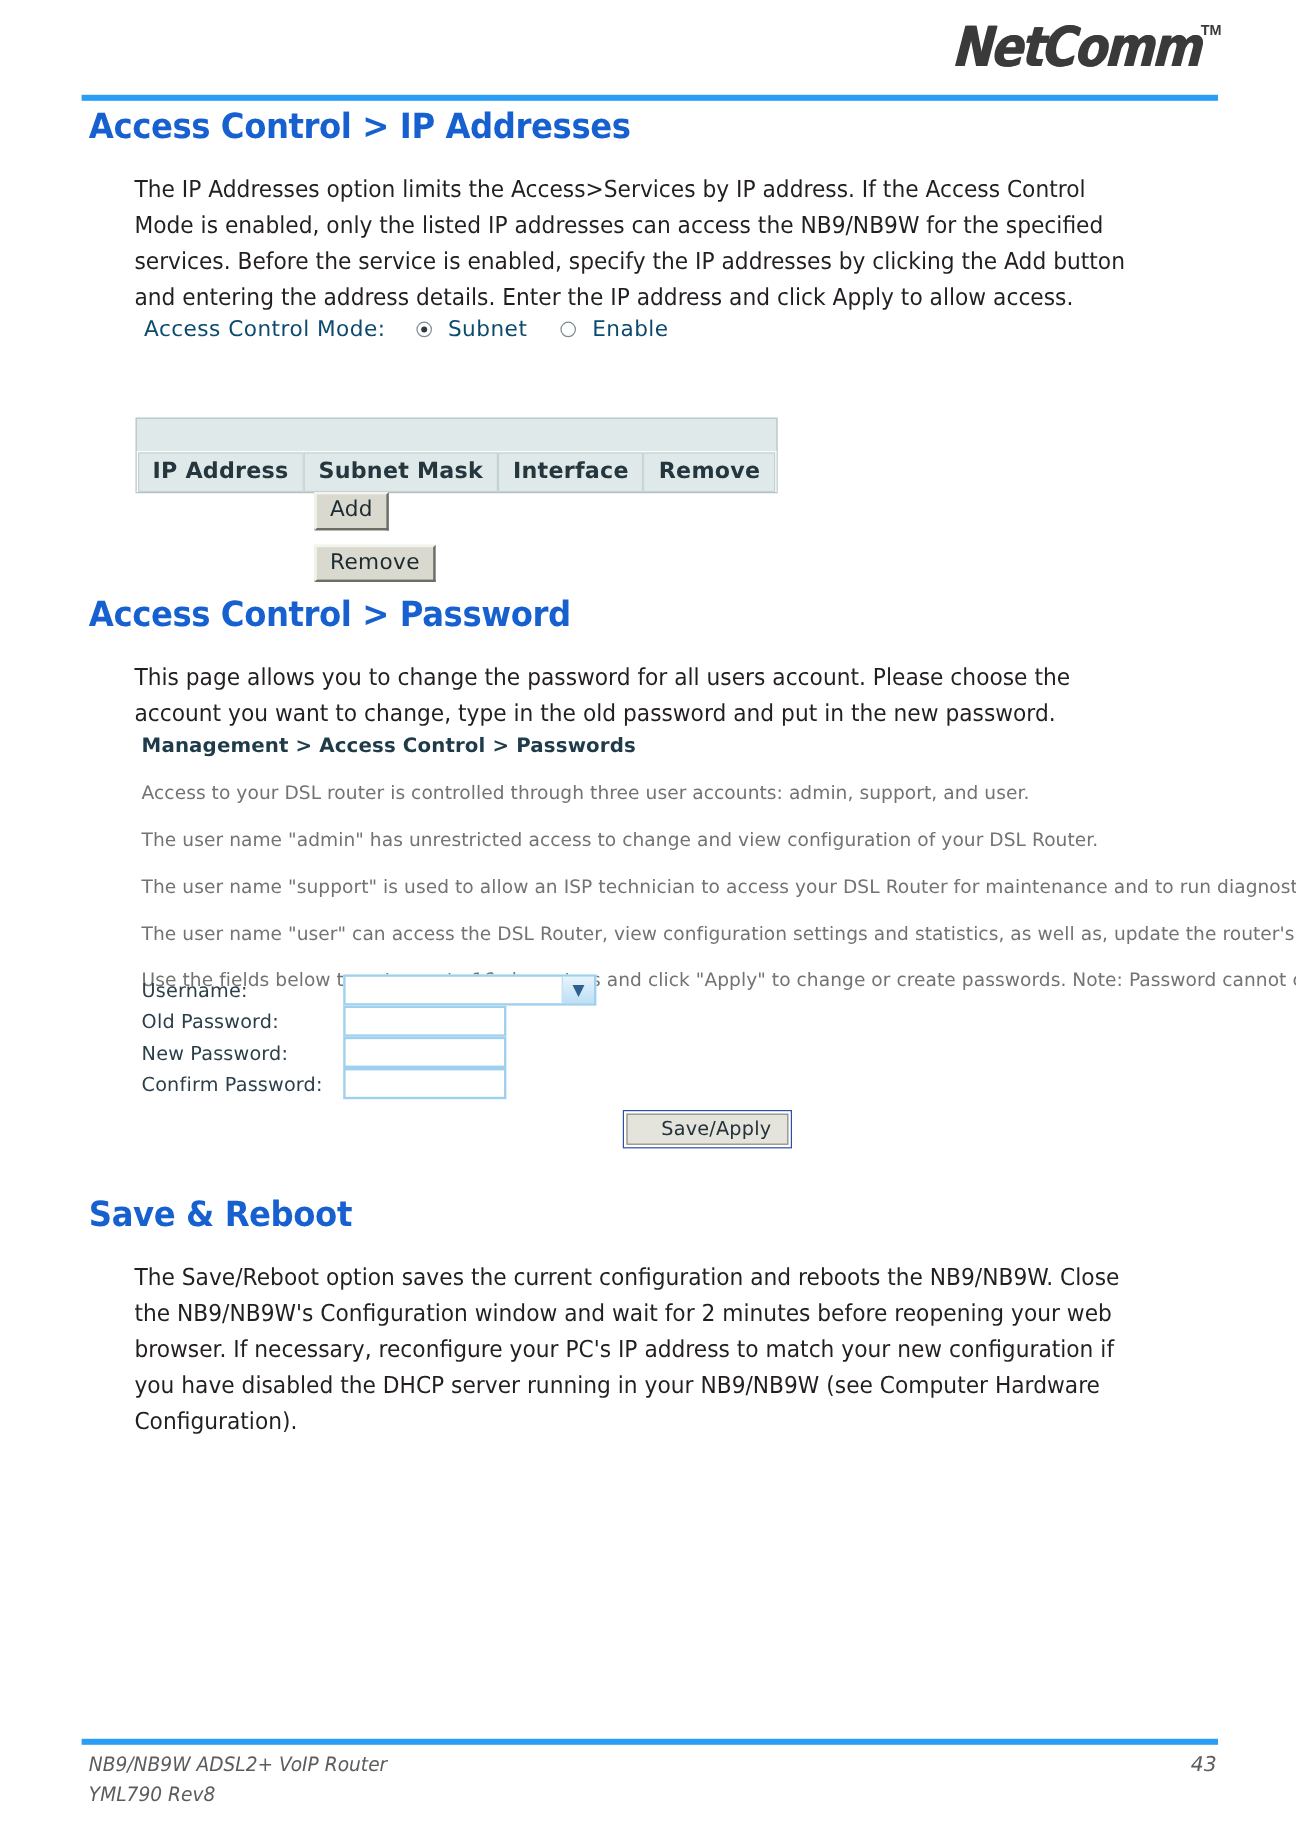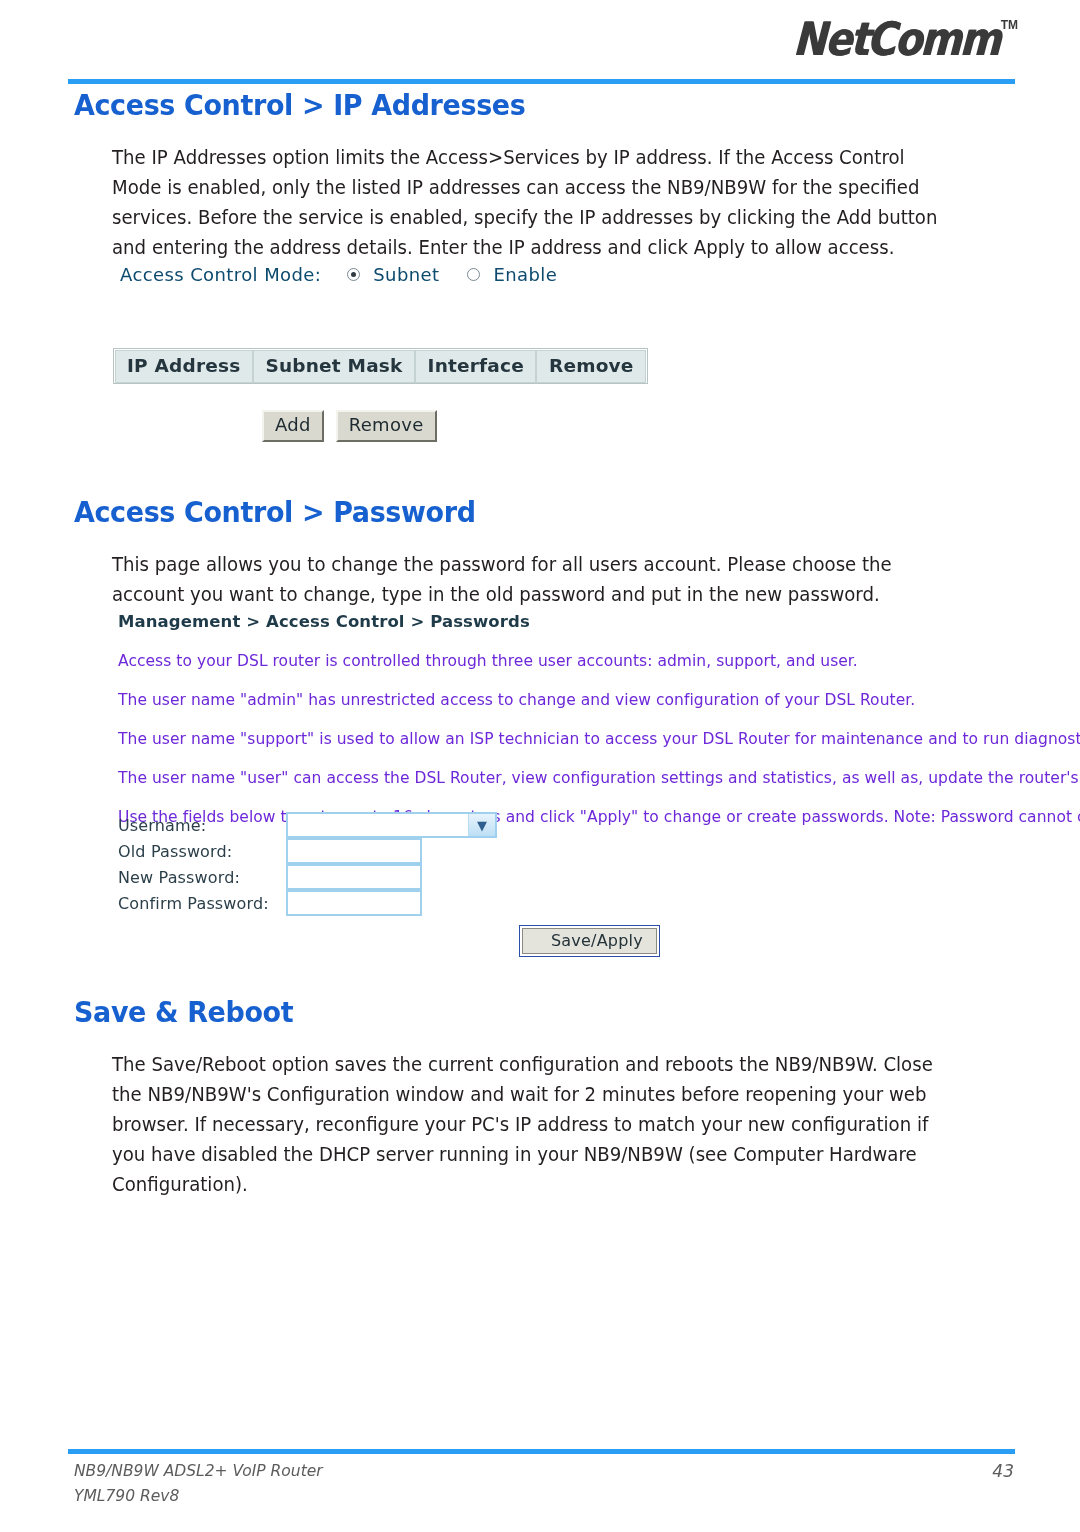--- a/index.html
+++ b/index.html
@@ -130,21 +130,21 @@
   .acm-opt { display: flex; align-items: center; gap: 13px; margin-right: 28px; }
 
   
   .ip-table {
     left: 113px;
     top: 348px;
     border-collapse: collapse;
     border: 1px solid #b6c4c4;
     background: #dfe9e9;
   }
-  .ip-table table { border-collapse: collapse; }
+  .ip-table table { border-collapse: collapse; margin-top: 27px; }
   .ip-table th {
     font-size: 18.5px;
     font-weight: 700;
     color: #25363f;
     padding: 5px 12px 6px 12px;
     border: 1px solid #ffffff;
     outline: 1px solid #c4d2d2;
     outline-offset: -1px;
     background: #dfe9e9;
     text-align: center;
@@ -166,34 +166,35 @@
     padding: 3px 11px 4px 11px;
     letter-spacing: 0.3px;
     line-height: 1.15;
   }
   .btn-row {
     left: 262px;
     top: 410px;
     display: flex;
     gap: 12px;
     align-items: flex-start;
+    flex-direction: column;
   }
 
   
   .pw-shot { left: 118px; top: 612px; width: 890px; }
   .pw-title {
     font-size: 16.5px;
     font-weight: 700;
     color: #1f3b4a;
     letter-spacing: 0.1px;
     margin-bottom: 21px;
   }
   .pw-line {
     font-size: 15.5px;
-    color: #6d28d9;
+    color: #737373;
     letter-spacing: 0.05px;
     margin-bottom: 21px;
     white-space: nowrap;
     margin-top: 20px;
   }
 
   .pw-form {
     position: absolute;
     left: 118px;
     top: 812px;

